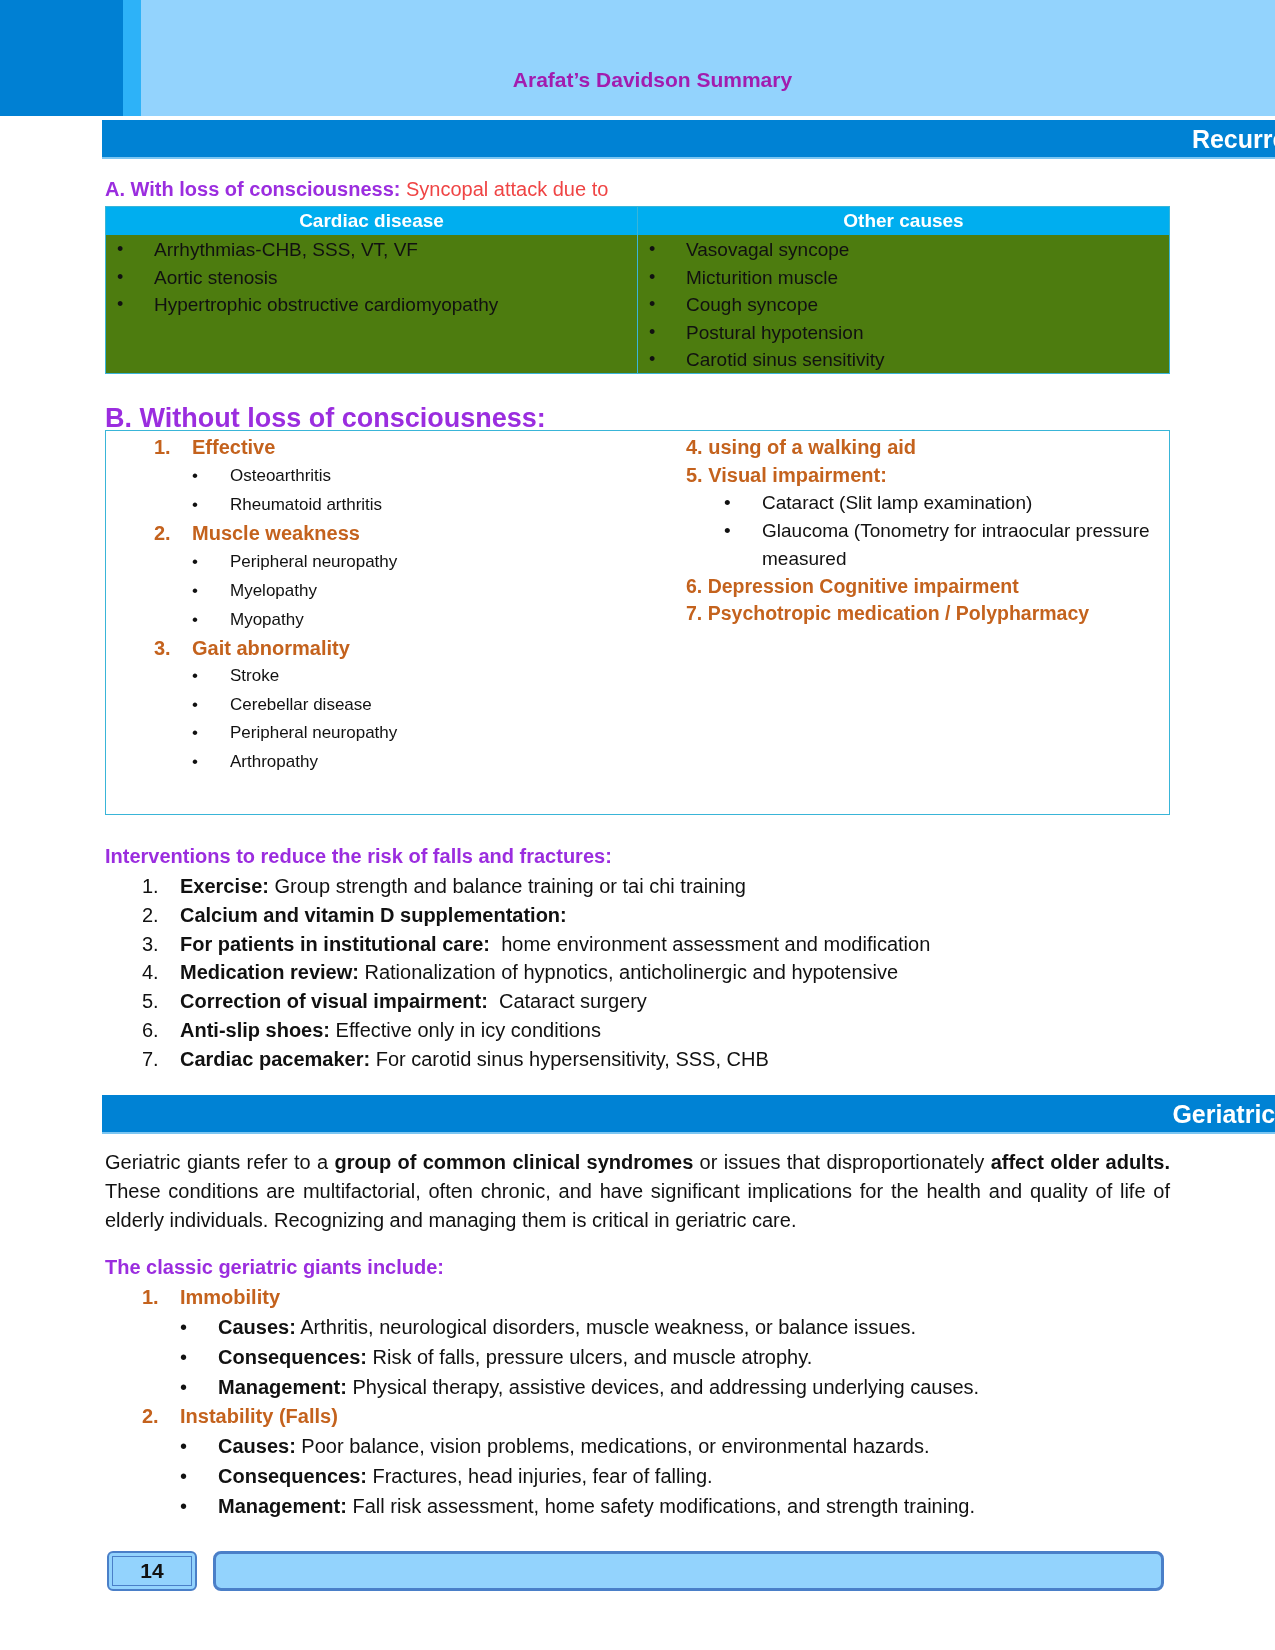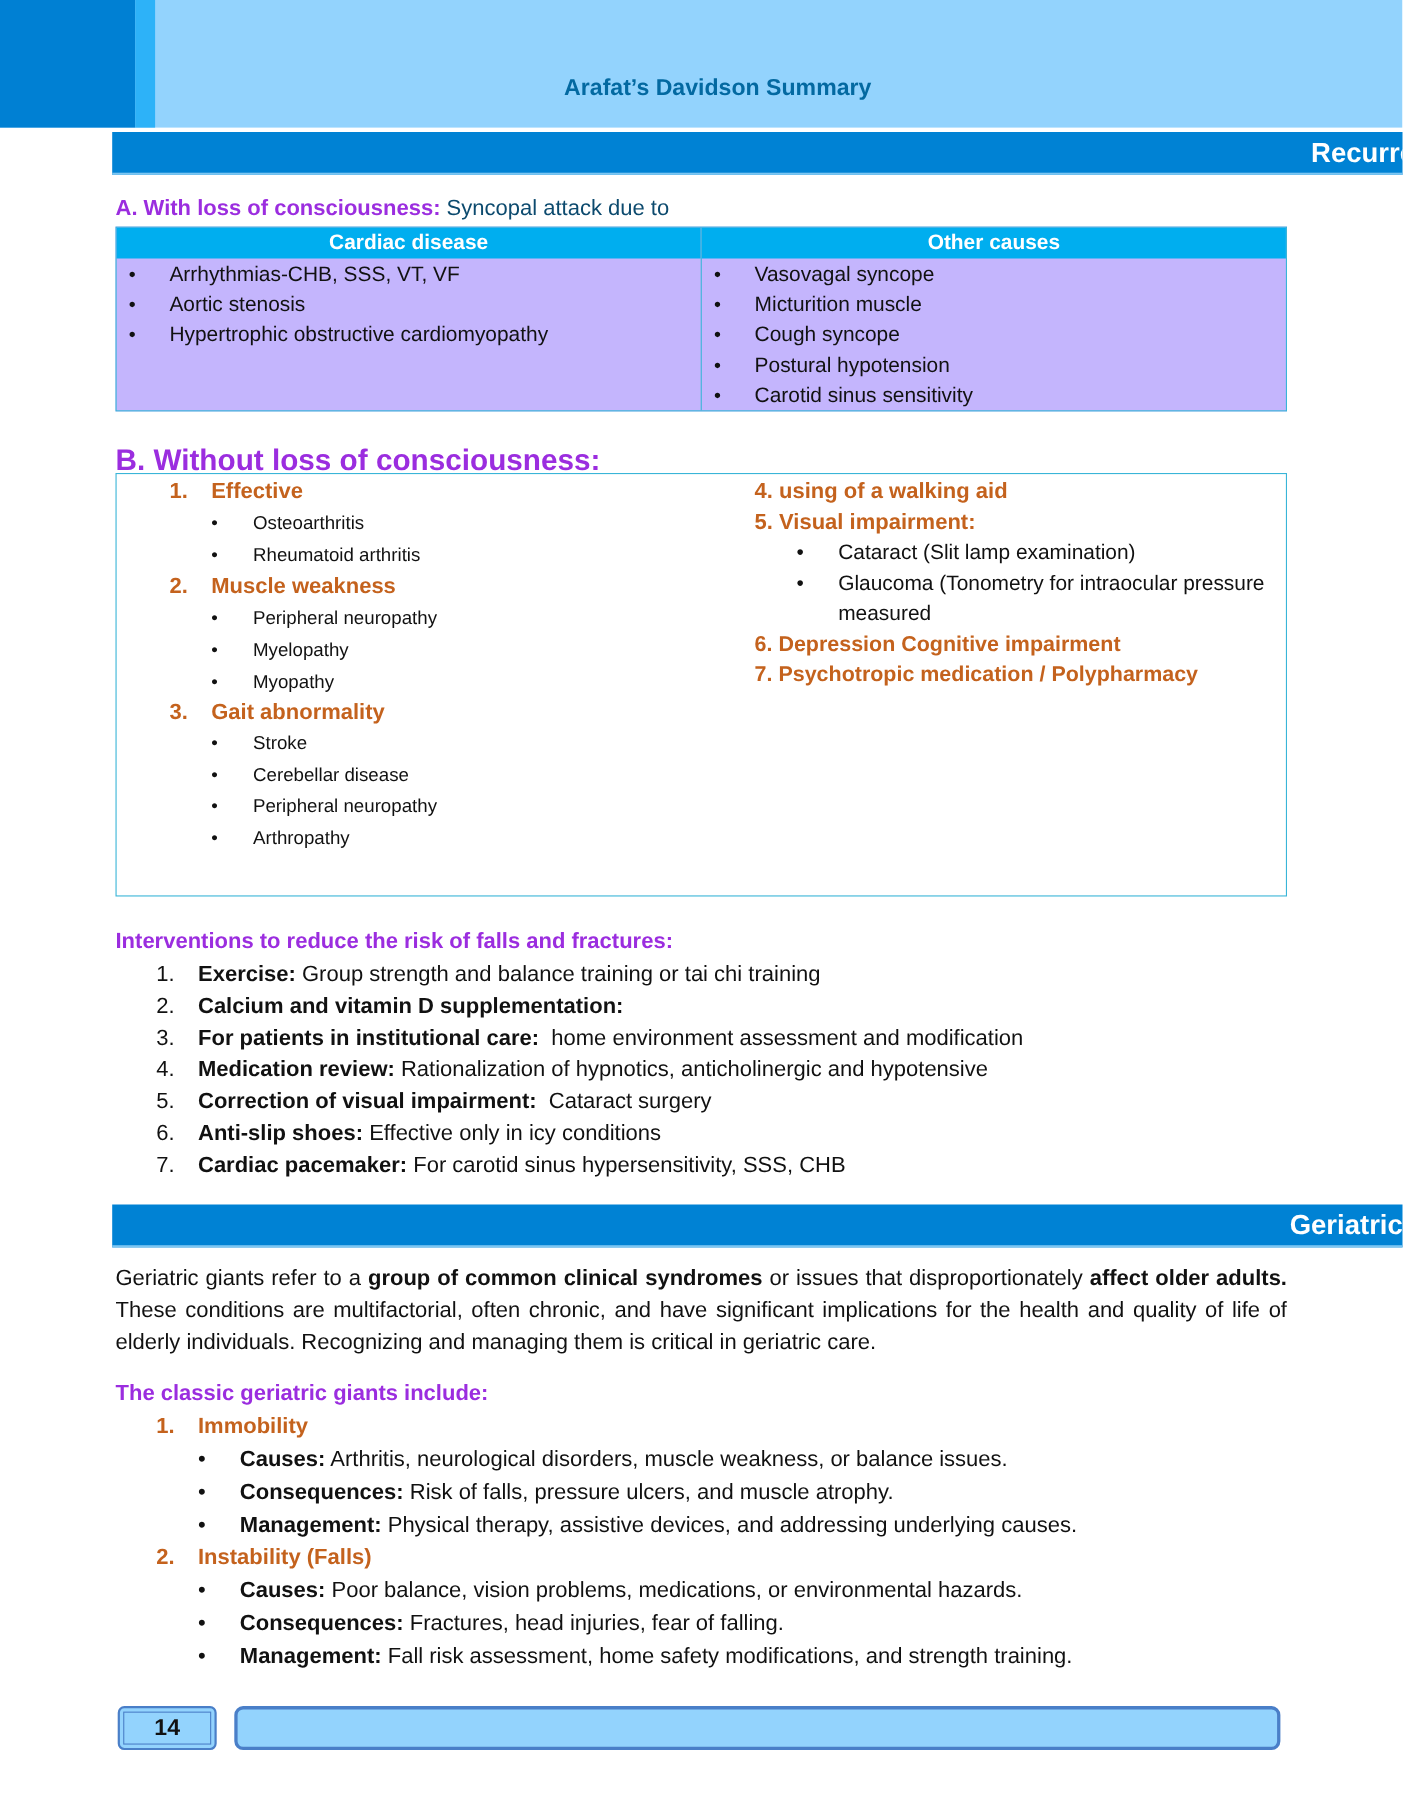--- a/index.html
+++ b/index.html
@@ -2,31 +2,31 @@
 <html><head>
 <meta charset="utf-8">
 <style>
   * { box-sizing: border-box; margin: 0; padding: 0; }
   html, body { width: 1275px; height: 1650px; background: #ffffff; }
   body { position: relative; font-family: "Liberation Sans", sans-serif; color: #111; overflow: hidden; }
 
   .header-band { position: absolute; left: 0; top: 0; width: 1275px; height: 116px; background: #93d3fd; }
   .header-dark { position: absolute; left: 0; top: 0; width: 123px; height: 116px; background: #0080d3; }
   .header-strip { position: absolute; left: 123px; top: 0; width: 18px; height: 116px; background: #2db2f8; }
-  .header-title { position: absolute; left: 0; width: 1275px; top: 68px; text-align: center; font-size: 21px; font-weight: bold; color: #0369a1; padding-left: 30px; }
+  .header-title { position: absolute; left: 0; width: 1275px; top: 68px; text-align: center; font-size: 21px; font-weight: bold; color: #a21caf; padding-left: 30px; }
 
   .banner { position: absolute; left: 102px; width: 1258px; height: 39px; background: #0082d4; color: #fff; font-size: 25px; font-weight: bold; text-align: right; line-height: 39px; border-bottom: 2px solid #7cc6f2; }
 
   .purple { color: #9b2ddf; font-weight: bold; }
   .orange { color: #c4621d; font-weight: bold; }
 
   .sec-a-title { position: absolute; left: 105px; top: 178px; font-size: 20px; }
-  .sec-a-title .rest { font-weight: normal; color: #0c4a6e; }
+  .sec-a-title .rest { font-weight: normal; color: #ef4444; }
 
-  .table-a { position: absolute; left: 105px; top: 206px; width: 1065px; height: 168px; border: 1px solid #39b5d8; background: #c4b5fd; display: flex; }
+  .table-a { position: absolute; left: 105px; top: 206px; width: 1065px; height: 168px; border: 1px solid #39b5d8; background: #4d7c0f; display: flex; }
   .table-a .col { flex: 1; position: relative; }
   .table-a .col + .col { border-left: 1px solid #39b5d8; }
   .table-a .th { height: 28px; background: #00aeef; color: #fff; font-weight: bold; font-size: 19px; text-align: center; line-height: 28px; }
   .table-a ul { list-style: none; padding-top: 1px; }
   .table-a li { font-size: 19px; line-height: 27.5px; padding-left: 48px; position: relative; }
   .table-a li::before { content: "\2022"; position: absolute; left: 11px; font-size: 18px; }
 
   .sec-b-title { position: absolute; left: 105px; top: 403px; font-size: 27px; }
   .box-b { position: absolute; left: 105px; top: 430px; width: 1065px; height: 385px; border: 1.5px solid #39b5d8; }
   .b-left { position: absolute; left: 48px; top: 2px; width: 480px; }

